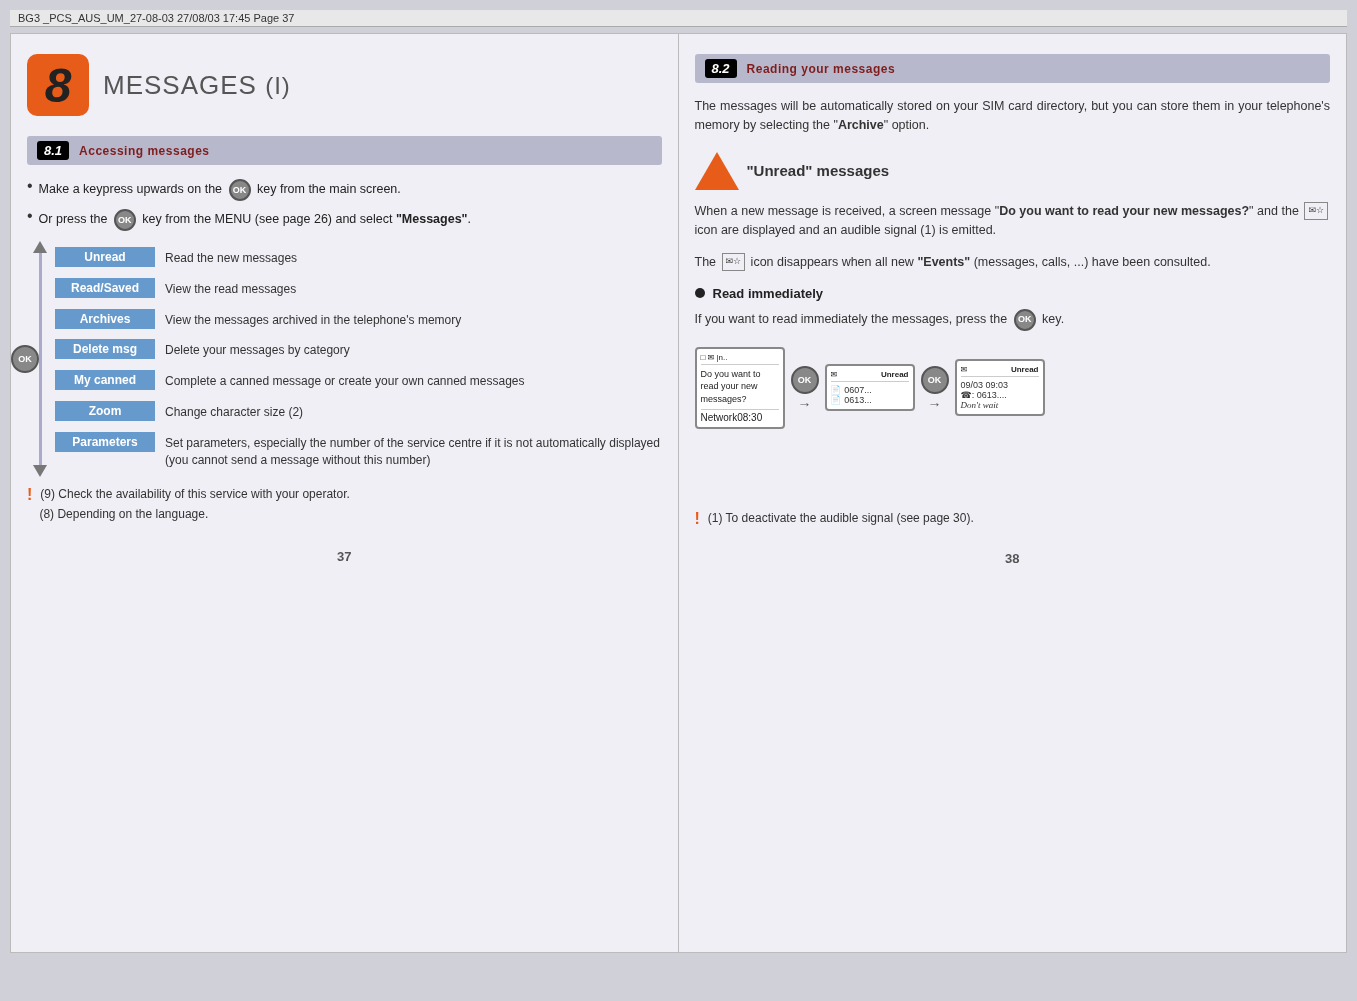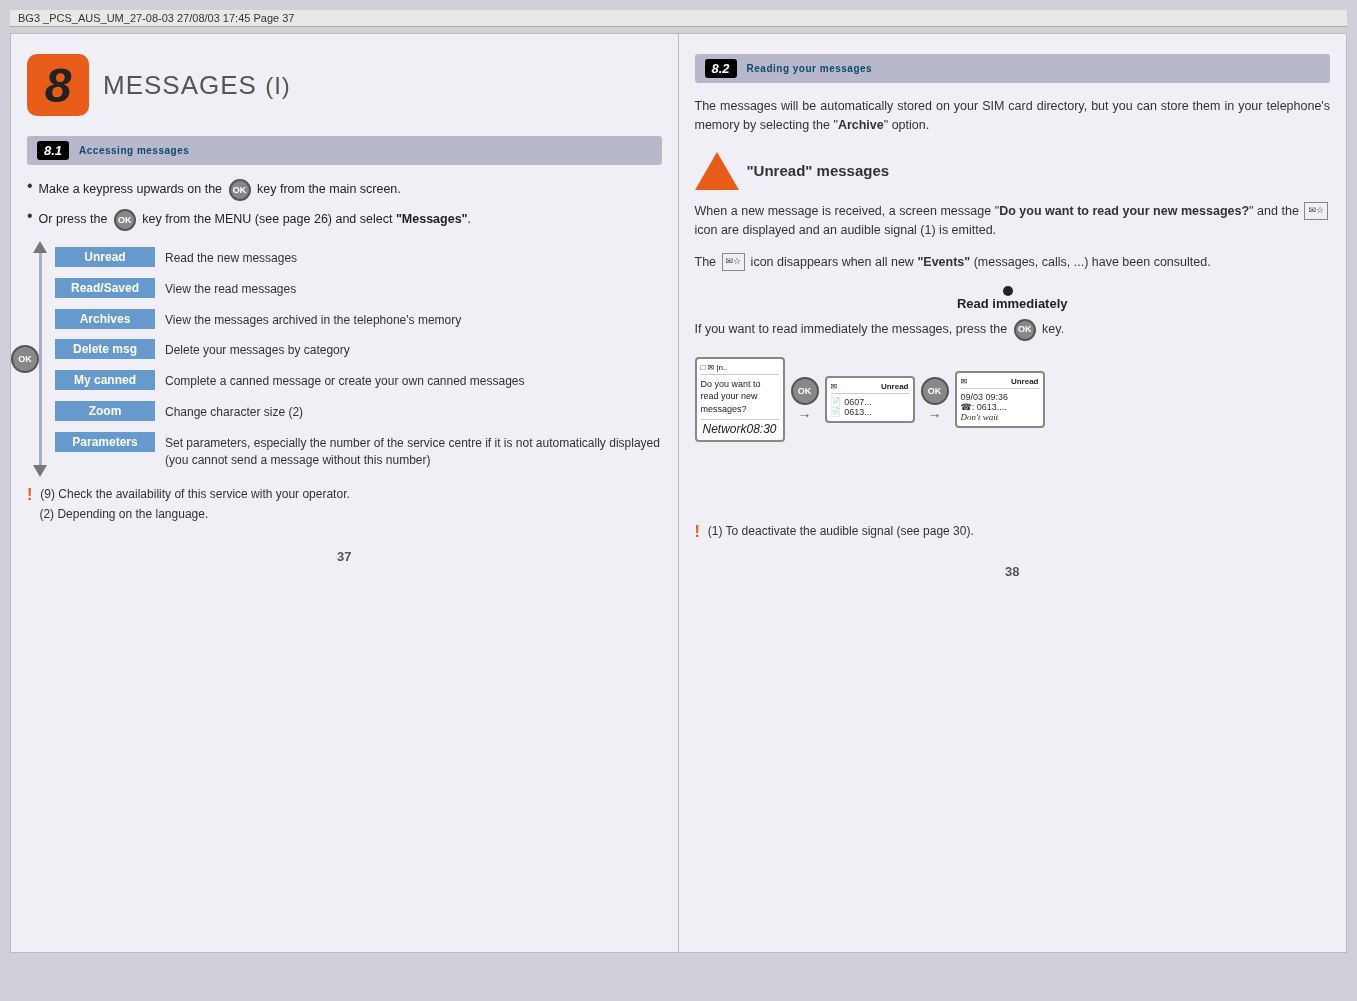--- a/index.html
+++ b/index.html
@@ -101,22 +101,22 @@
       color: white;
       font-weight: 900;
       font-size: 13px;
       border-radius: 3px;
       padding: 2px 7px;
       margin-right: 10px;
       font-style: italic;
     }
     .section-title {
       font-weight: 900;
-      font-size: 10px;
-      color: #0c4a6e;
+      font-size: 12px;
+      color: #7f1d1d;
       letter-spacing: 0.5px;
     }
     
     .bullet-line {
       display: flex;
       align-items: flex-start;
       margin-bottom: 8px;
       font-size: 12.5px;
       color: #222;
     }
@@ -262,21 +262,20 @@
       font-size: 9px;
       color: #333;
     }
     .read-immediately-header {
       display: flex;
       align-items: center;
       font-weight: 900;
       font-size: 13px;
       color: #222;
       margin: 14px 0 8px 0;
-      flex-direction: column;
     }
     .bullet-large {
       width: 10px;
       height: 10px;
       background: #222;
       border-radius: 50%;
       display: inline-block;
       margin-right: 8px;
       flex-shrink: 0;
     }
@@ -397,21 +396,21 @@
         </div>
       </div>
     </div>
 
     <div class="footnote-block">
       <span class="footnote-marker">!</span>
       <span>(9) Check the availability of this service with your operator.</span>
     </div>
     <div class="footnote-block" style="margin-top:4px;">
       <span style="margin-right:8px; font-size:16px;">&nbsp;</span>
-      <span>(2) Depending on the language.</span>
+      <span>(8) Depending on the language.</span>
     </div>
 
     <div class="page-number">37</div>
   </div>
 
   <div class="right-page">
 
     <div class="section-header">
       <span class="section-badge">8.2</span>
       <span class="section-title">Reading your messages</span>
@@ -441,21 +440,21 @@
       If you want to read immediately the messages, press the <span class="ok-key">OK</span> key.
     </p>
 
     <div class="phone-screens">
 
       <div class="phone-screen">
         <div class="phone-screen-header">
           <span>□ ✉ |n..</span>
         </div>
         <div style="font-size:9px; line-height:1.4; margin-bottom:3px;">Do you want to<br>read your new<br>messages?</div>
-        <div style="display:flex; justify-content:center; font-size:12px; border-top:1px solid #ccc; padding-top:2px;font-style:italic;">
+        <div style="display:flex; justify-content:flex-start; font-size:10px; border-top:1px solid #ccc; padding-top:2px;">
           <span>Network</span>
           <span>08:30</span>
         </div>
       </div>
 
       <div style="display:flex; align-items:center; flex-direction:column;">
         <div class="ok-circle">OK</div>
         <span style="font-size:14px; color:#555;">→</span>
       </div>
 
@@ -471,21 +470,21 @@
       <div style="display:flex; align-items:center; flex-direction:column;">
         <div class="ok-circle">OK</div>
         <span style="font-size:14px; color:#555;">→</span>
       </div>
 
       <div class="phone-screen">
         <div class="phone-screen-header">
           <span>✉</span>
           <span style="font-weight:bold;">Unread</span>
         </div>
-        <div class="phone-screen-row">09/03 09:36</div>
+        <div class="phone-screen-row">09/03 09:03</div>
         <div class="phone-screen-row">☎: 0613....</div>
         <div class="phone-screen-row" style="font-style:italic;font-family:Liberation Serif, serif;">Don't wait</div>
       </div>
     </div>
 
     <div style="margin-top: auto; padding-top: 60px;"></div>
     <div class="footnote-block">
       <span class="footnote-marker">!</span>
       <span>(1) To deactivate the audible signal (see page 30).</span>
     </div>

